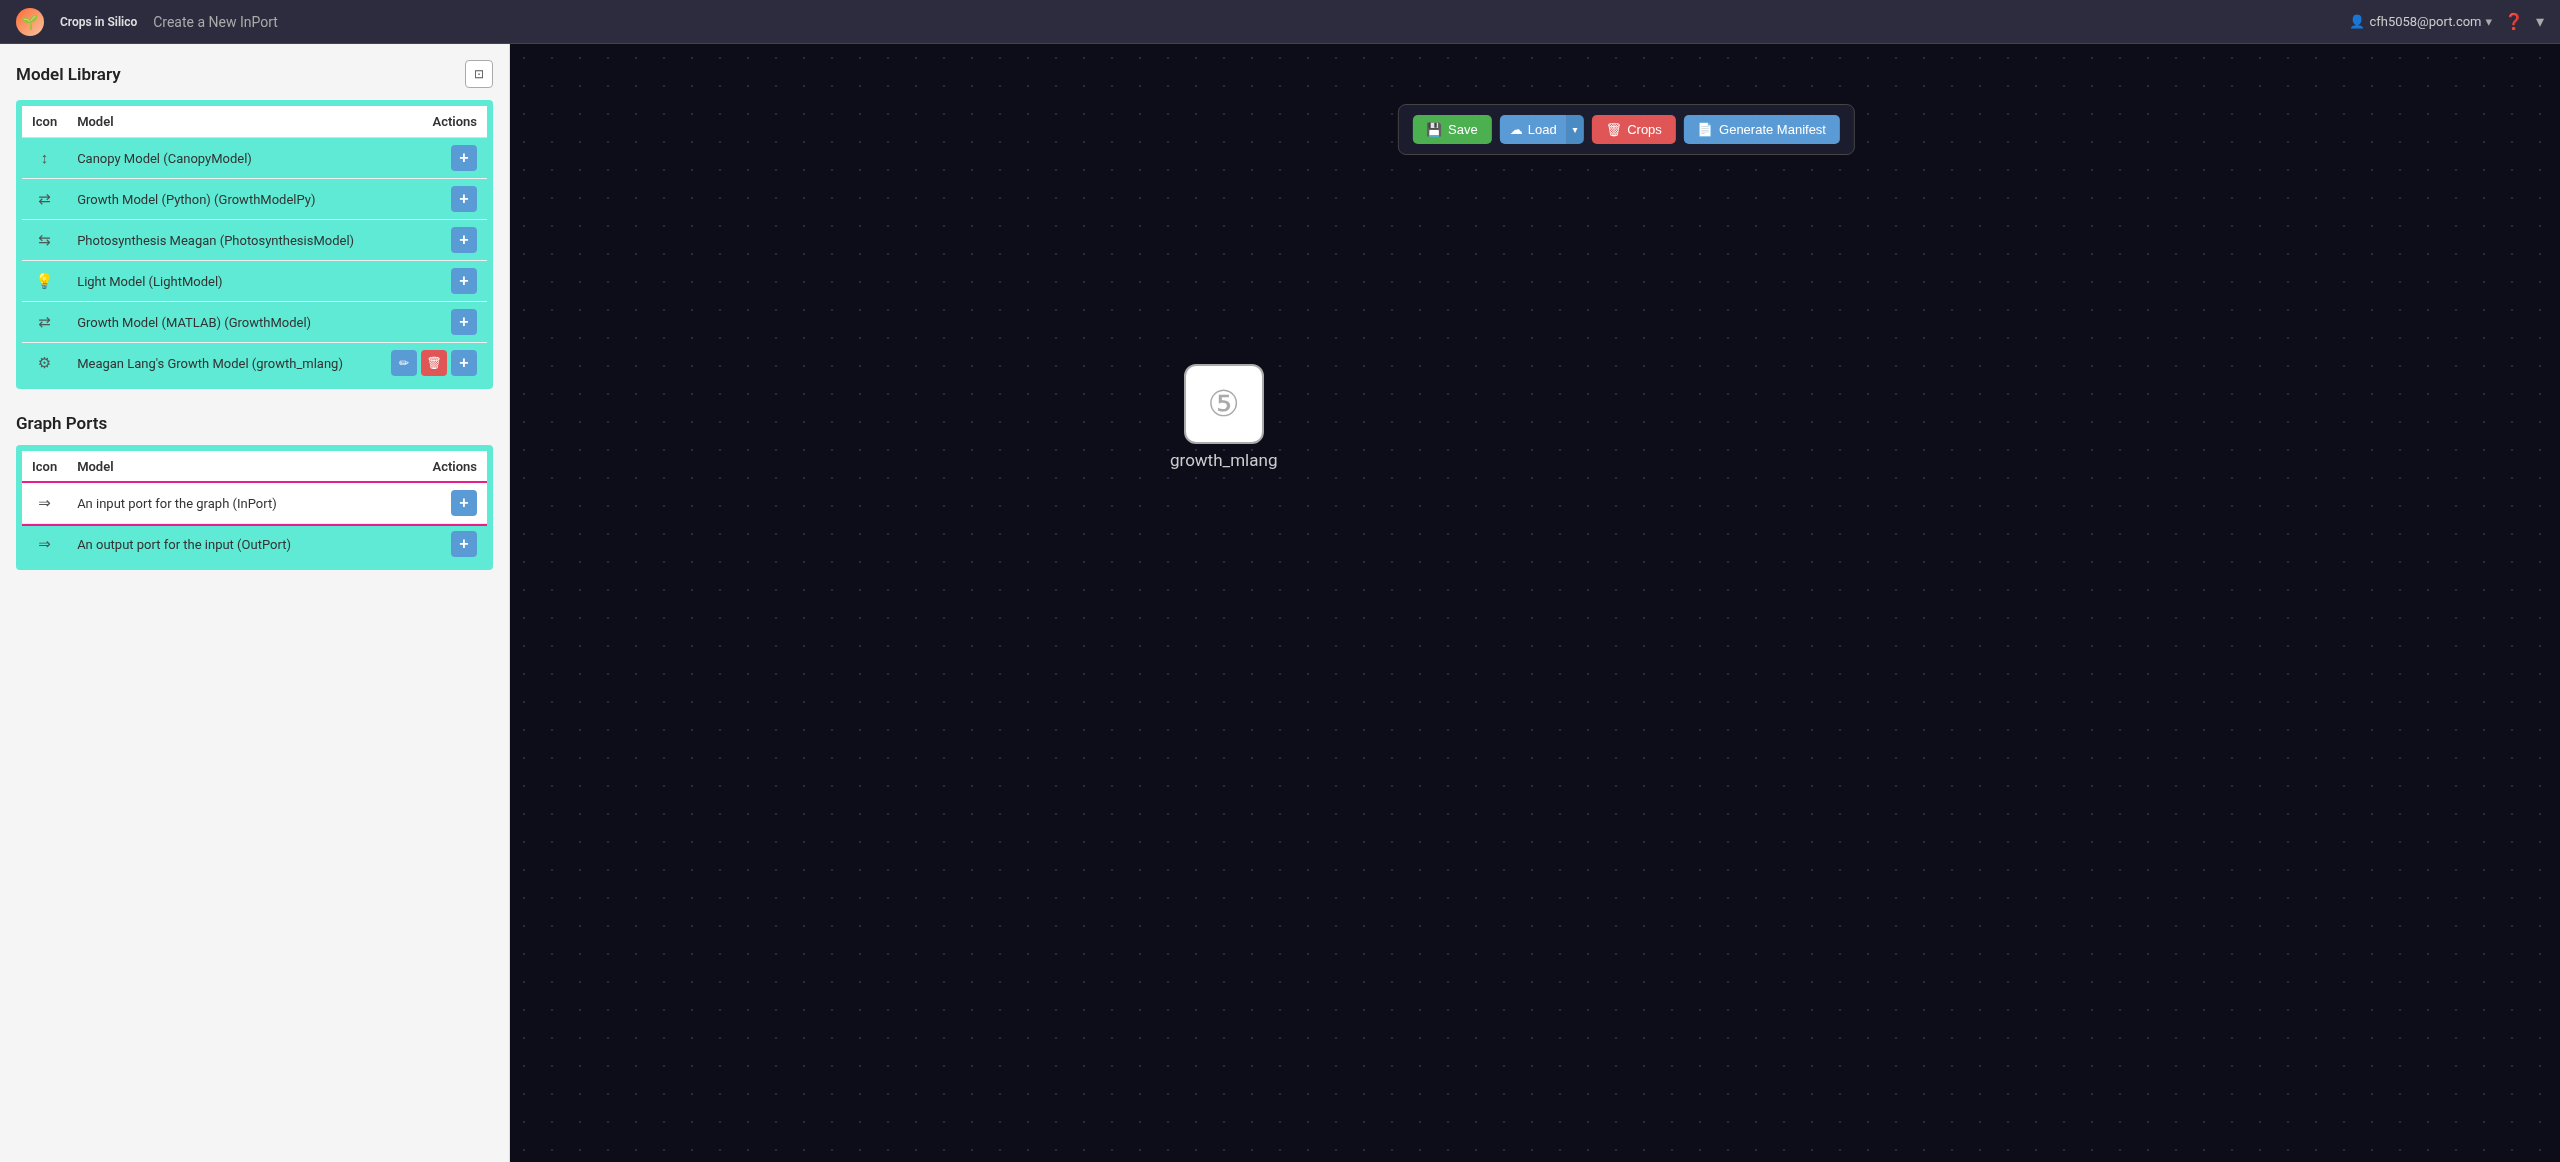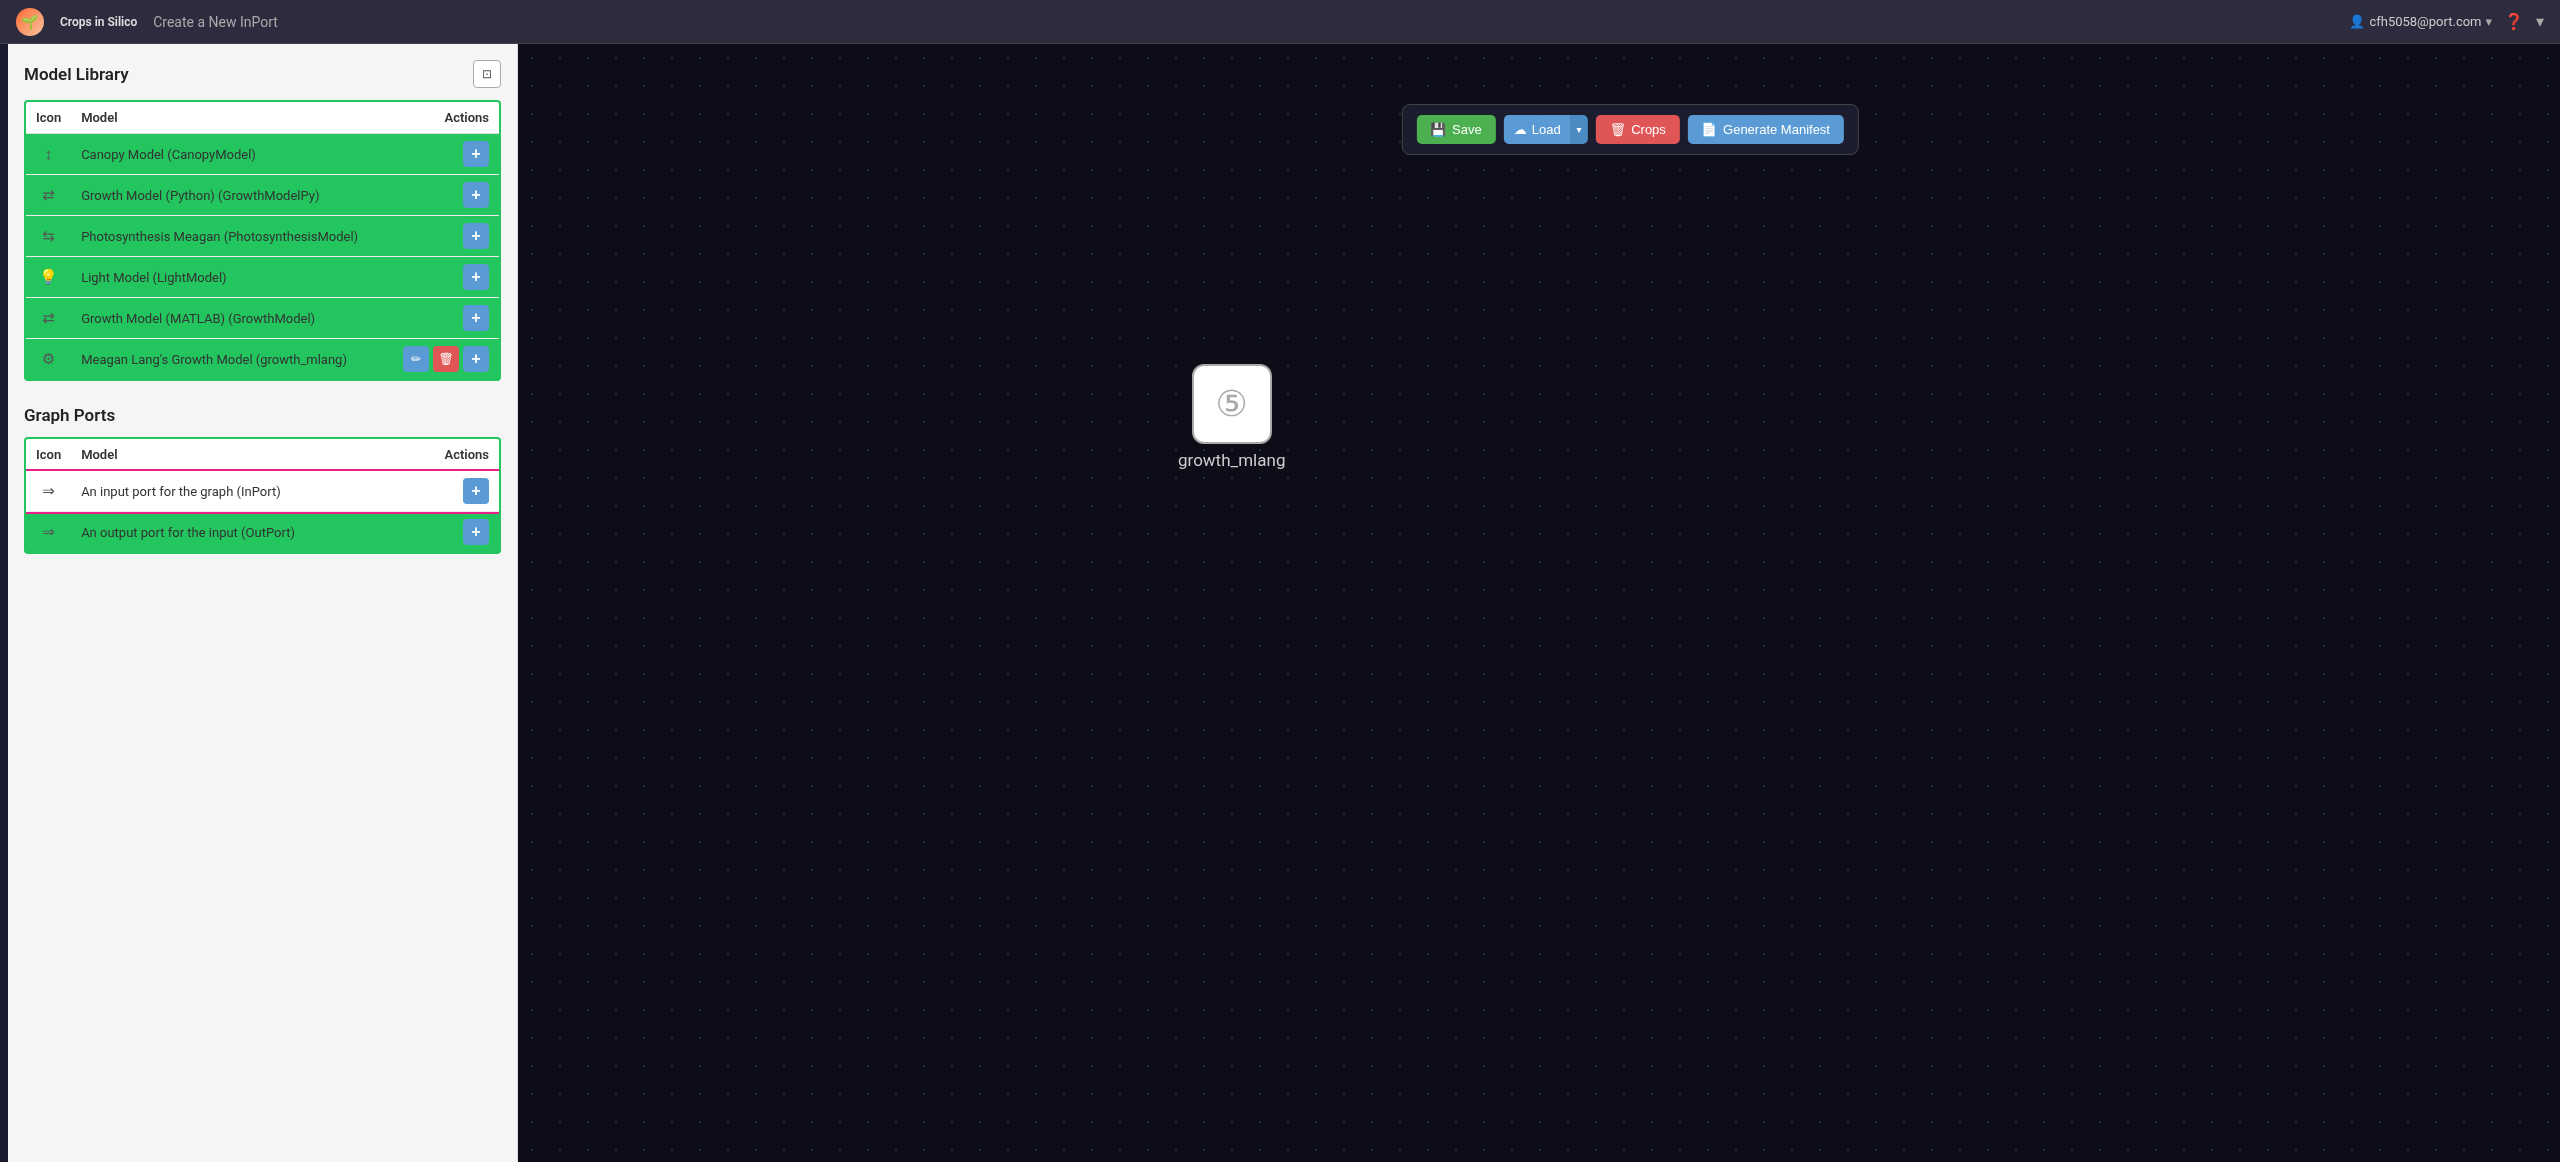--- a/index.html
+++ b/index.html
@@ -60,21 +60,20 @@
     }
     .user-icon {
       color: #aaa;
     }
 
     
     .main-layout {
       display: flex;
       flex: 1;
       overflow: hidden;
-      margin-left: 8px;
     }
 
     
     .sidebar {
       width: 510px;
       background: #f5f5f5;
       border-right: 1px solid #ddd;
       overflow-y: auto;
       flex-shrink: 0;
       padding: 16px;
@@ -100,22 +99,22 @@
       display: flex;
       align-items: center;
       justify-content: center;
       font-size: 12px;
       color: #555;
     }
 
     .model-table {
       width: 100%;
       border-collapse: collapse;
-      background: #22c55e;
-      border: 2px solid #84cc16;
+      background: #5eead4;
+      border: 6px solid #84cc16;
       border-radius: 4px;
       overflow: hidden;
       margin-bottom: 24px;
     }
     .model-table th {
       background: white;
       font-size: 13px;
       font-weight: 600;
       color: #333;
       padding: 8px 10px;

